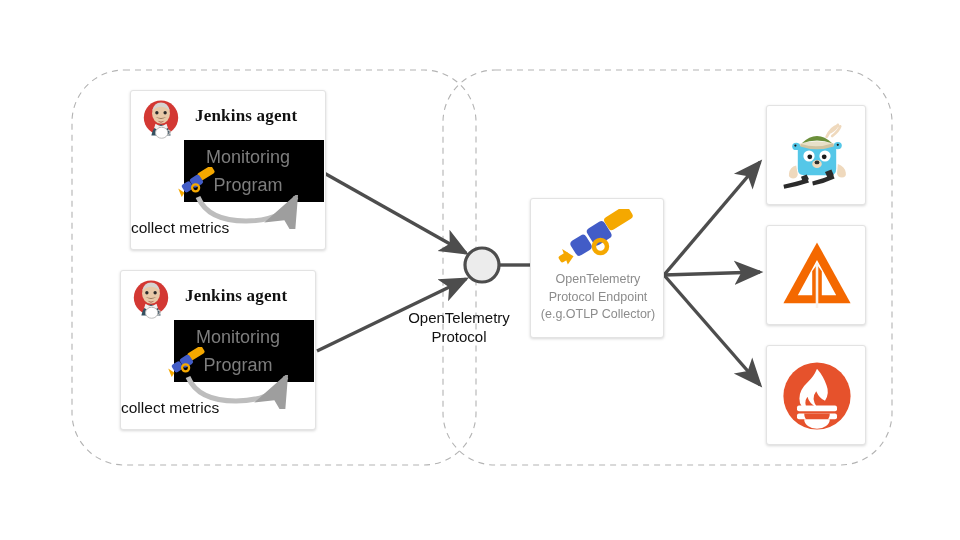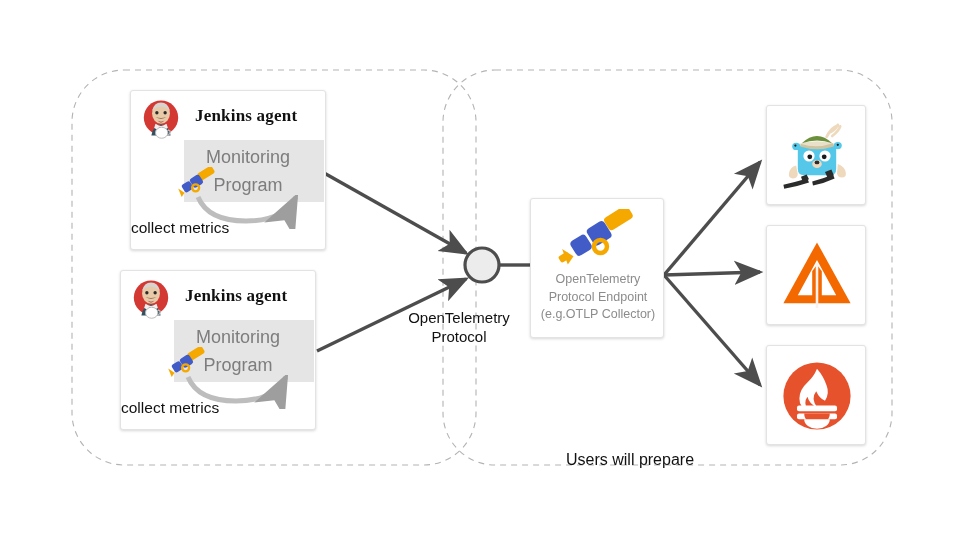--- a/index.html
+++ b/index.html
@@ -24,21 +24,21 @@
   .agent{width:196px;height:160px;}
   .agent-head{position:absolute;left:8px;top:6px;width:182px;height:44px;}
   .jenkins-logo{position:absolute;left:0;top:0;width:44px;height:44px;}
   .agent-title{
     position:absolute;left:56px;top:9px;
     font-family:"Liberation Serif", serif;font-weight:bold;
     font-size:17px;color:#111;letter-spacing:.2px;white-space:nowrap;
   }
   .mon-box{
     position:absolute;left:53px;top:49px;width:140px;height:62px;
-    background:#e5e5e5;
+    background:#000000;
   }
   .mon-text{
     position:absolute;left:0;top:3px;width:128px;text-align:center;
     font-size:18px;line-height:28px;color:#7d7d7d;
   }
   .otel-mini{position:absolute;left:-8px;top:27px;width:42px;height:32px;}
   .loop-arrow{position:absolute;left:53px;top:104px;width:130px;height:34px;}
   .collect{
     position:absolute;left:0;top:128px;width:196px;
     font-size:15.5px;color:#111;
@@ -250,15 +250,14 @@
       <path d="M34 79 h32 a16 12 0 0 1 -32 0 z" fill="#ffffff"></path>
     </svg>
   </div>
 
   <div class="lbl lbl-otp">
     <div>OpenTelemetry</div>
     <div>Protocol</div>
   </div>
 
 
-  <div class="lbl lbl-users">Users will prepare</div>
 
 </div>
 
 </body></html>

